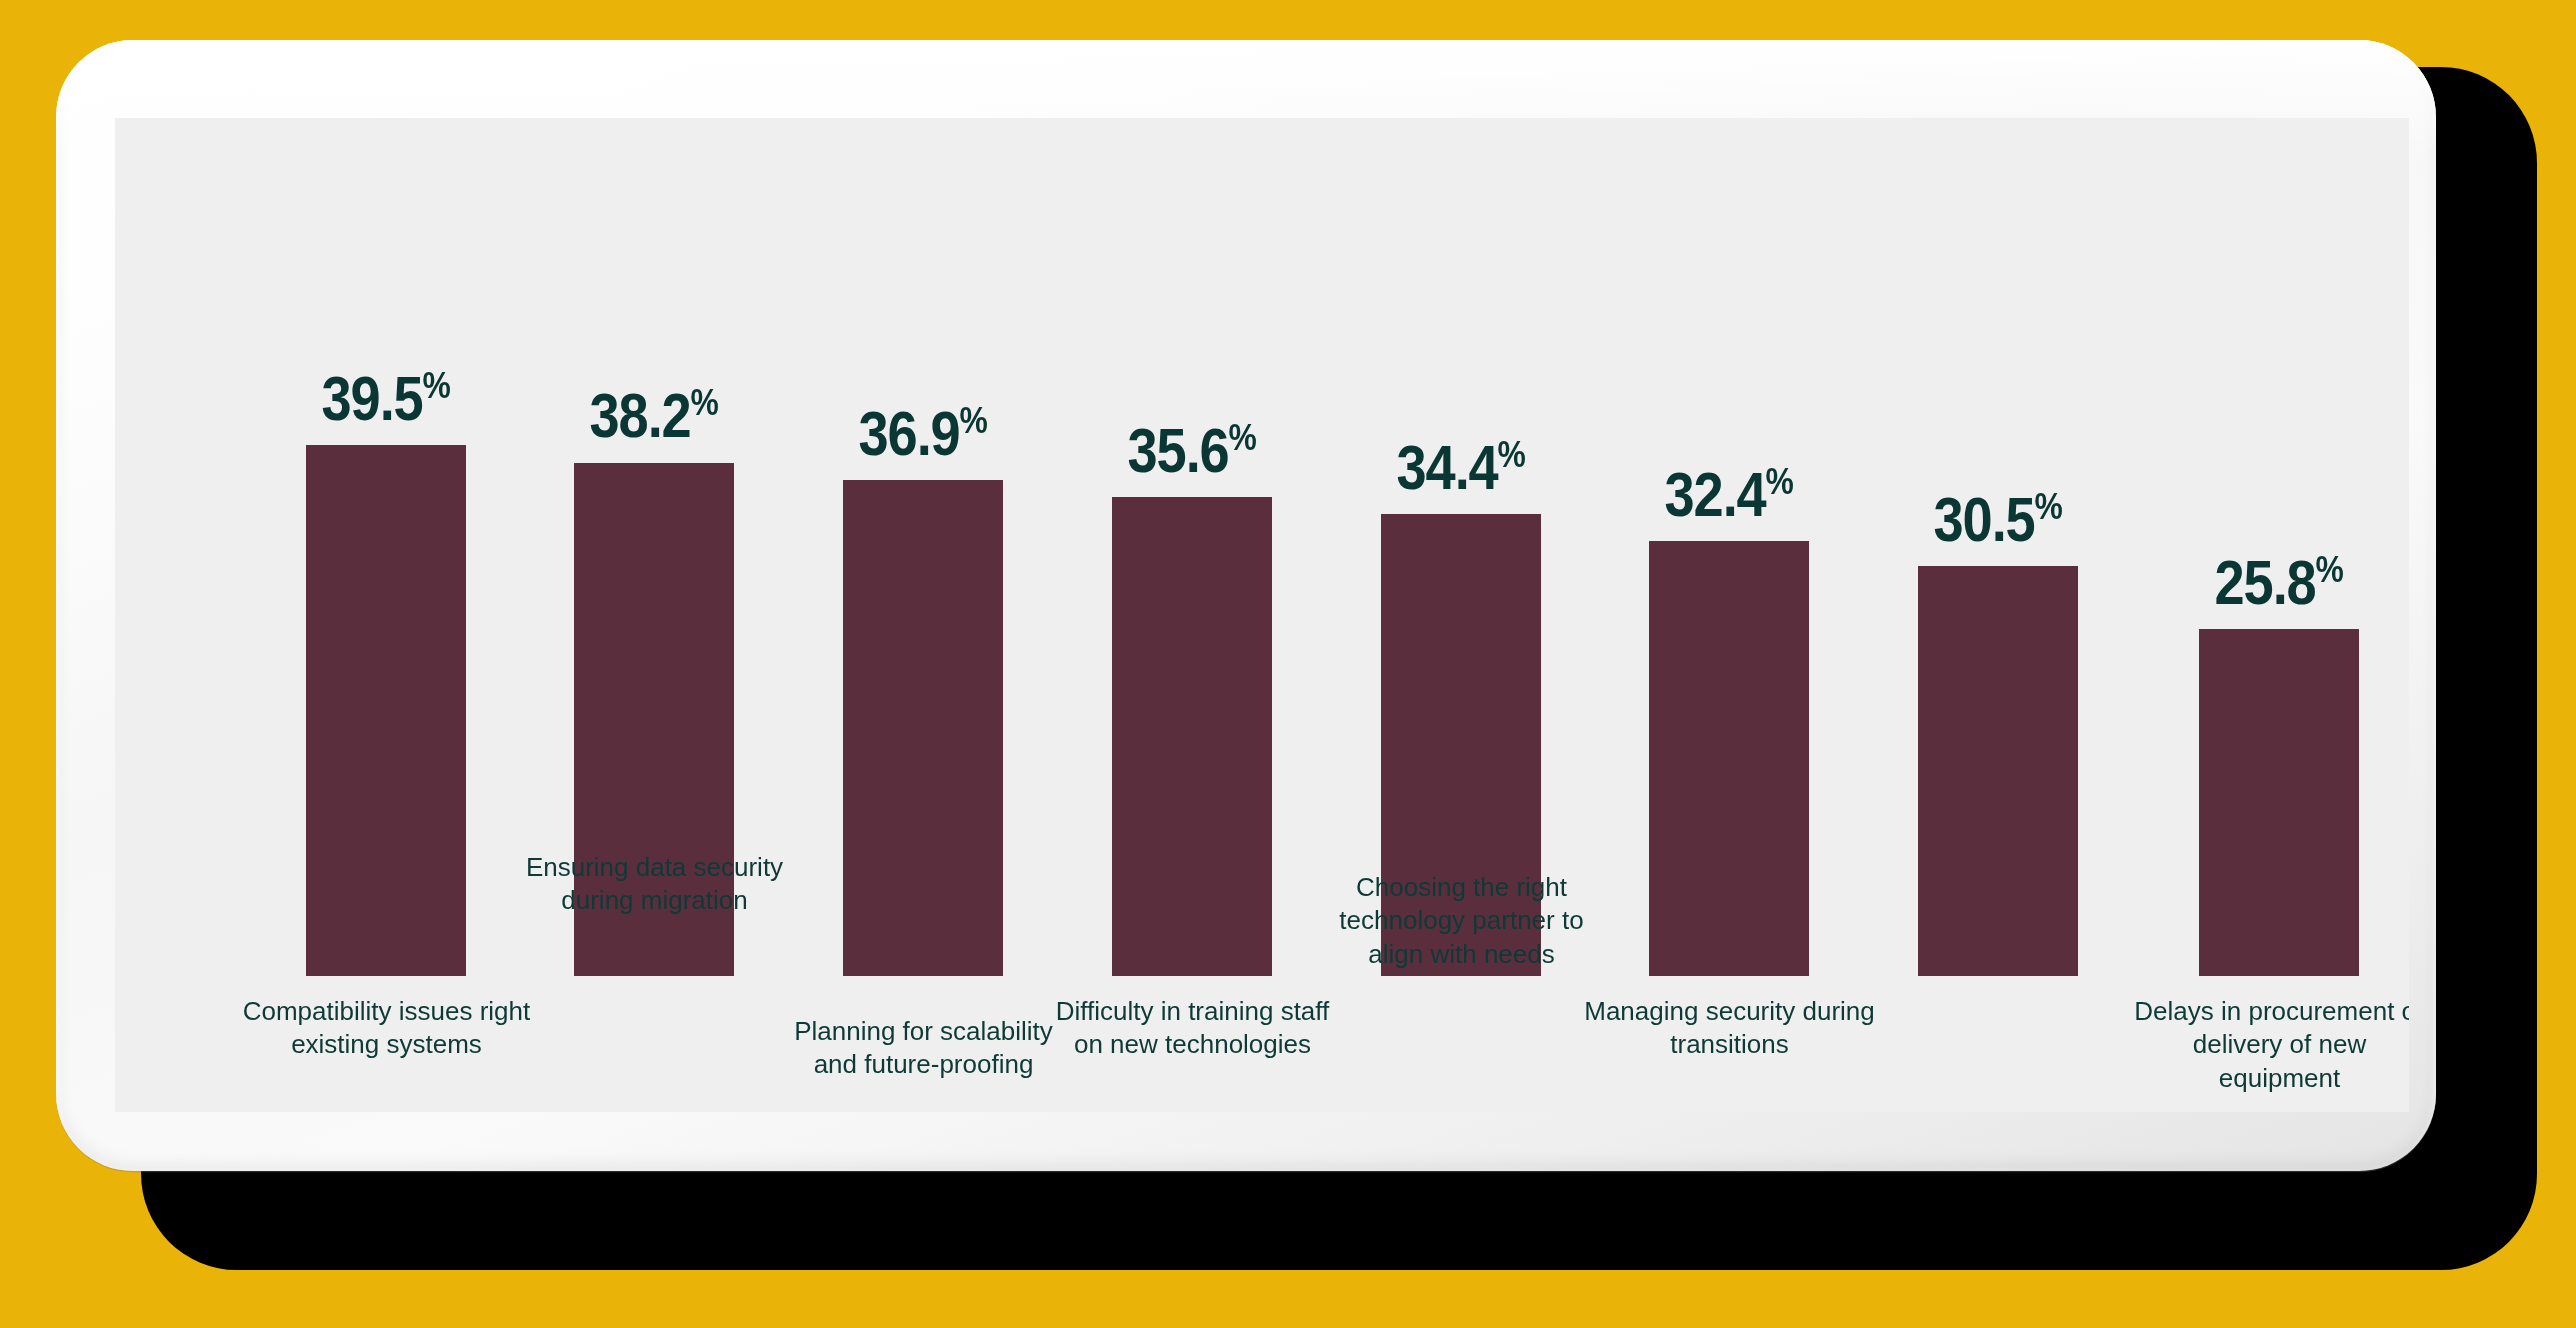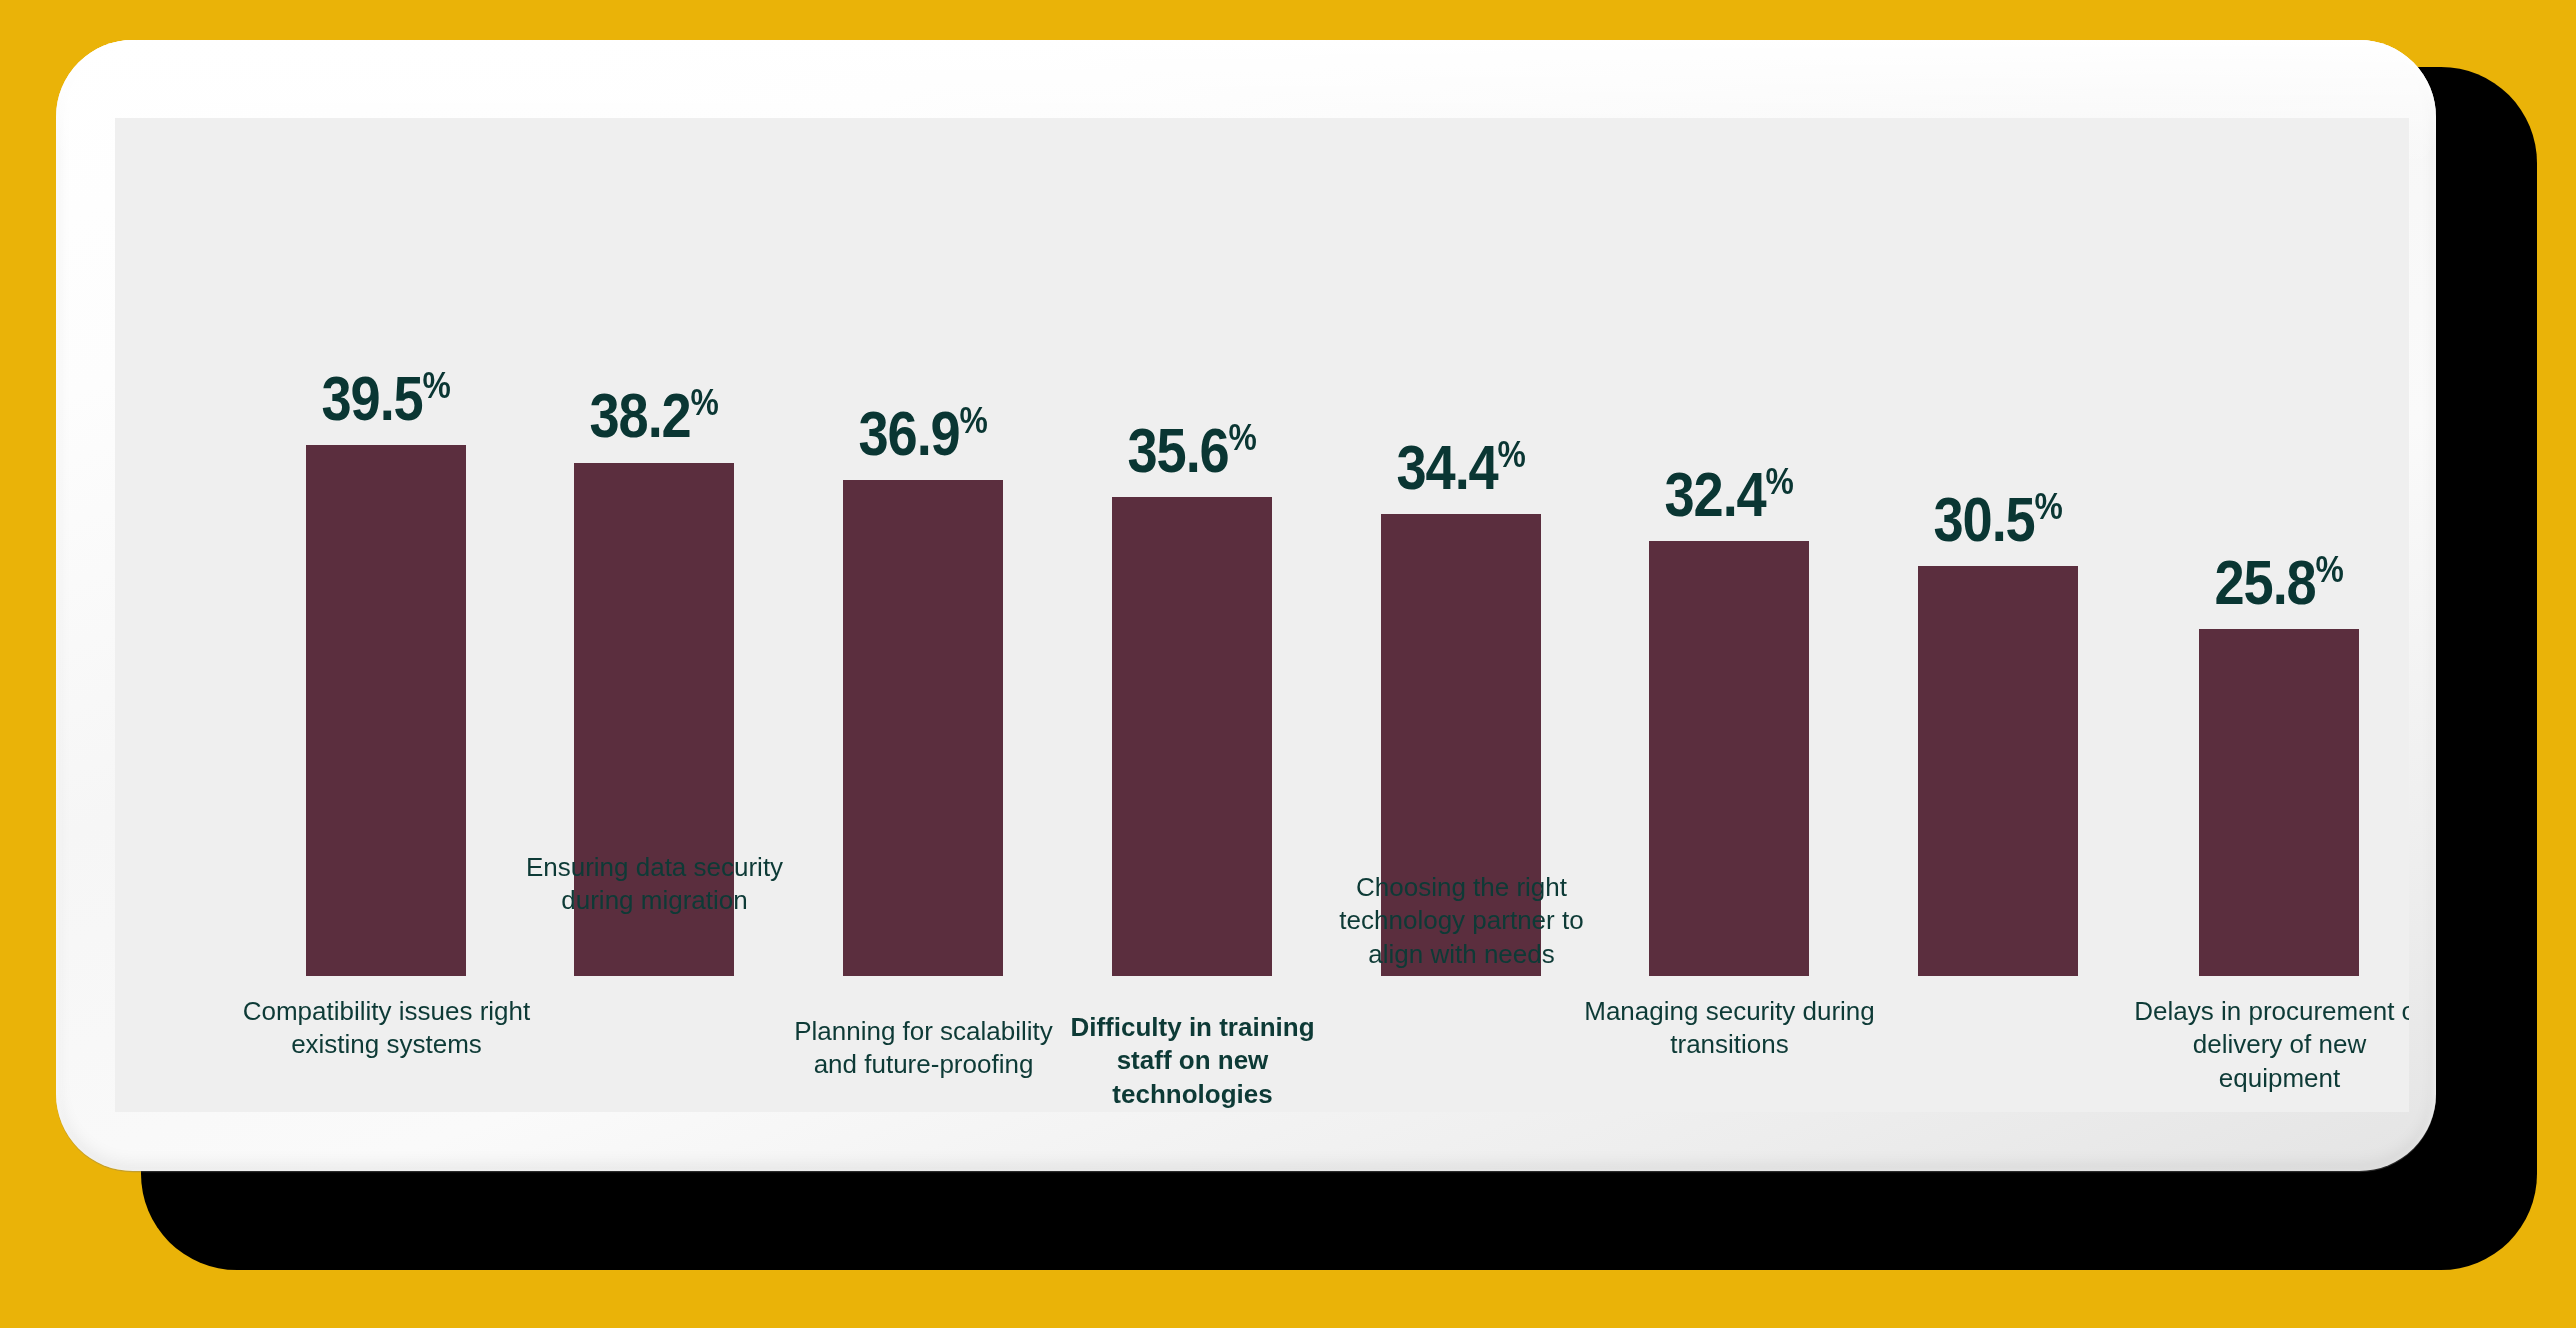--- a/index.html
+++ b/index.html
@@ -155,21 +155,21 @@
             <div class="bar-label" style="top: 532px;">Ensuring data security during migration</div>
           </div>
           <div class="bar-group" style="left: 728px; bottom: 136px; height: 496px;">
             <div class="bar-value" style="bottom: 511px;"><span>36.9</span><span class="pct">%</span></div>
             <div class="bar-rect" style="bottom: 0px; height: 496px; background: rgb(91, 46, 62);"></div>
             <div class="bar-label" style="top: 515px; margin-top: 20px;">Planning for scalability and future-proofing</div>
           </div>
           <div class="bar-group" style="left: 997px; bottom: 136px; height: 479px;">
             <div class="bar-value" style="bottom: 494px;"><span>35.6</span><span class="pct">%</span></div>
             <div class="bar-rect" style="bottom: 0px; height: 479px; background: rgb(91, 46, 62);"></div>
-            <div class="bar-label" style="top: 514px; font-weight: bold;">Difficulty in training staff on new technologies</div>
+            <div class="bar-label" style="top: 498px;">Difficulty in training staff on new technologies</div>
           </div>
           <div class="bar-group" style="left: 1266px; bottom: 136px; height: 586px; border-radius: 22px;">
             <div class="bar-value" style="bottom: 477px;"><span>34.4</span><span class="pct">%</span></div>
             <div class="bar-rect" style="bottom: 0px; height: 462px; background: rgb(91, 46, 62);"></div>
             <div class="bar-label" style="top: 481px;">Choosing the right technology partner to align with needs</div>
           </div>
           <div class="bar-group" style="left: 1534px; bottom: 136px; height: 435px;">
             <div class="bar-value" style="bottom: 450px;"><span>32.4</span><span class="pct">%</span></div>
             <div class="bar-rect" style="bottom: 0px; height: 435px; background: rgb(91, 46, 62);"></div>
             <div class="bar-label" style="top: 454px;">Managing security during transitions</div>

